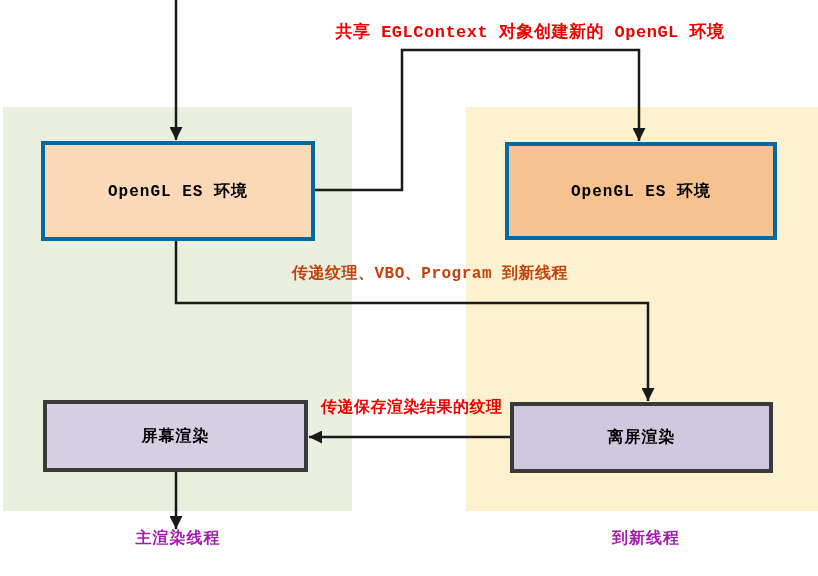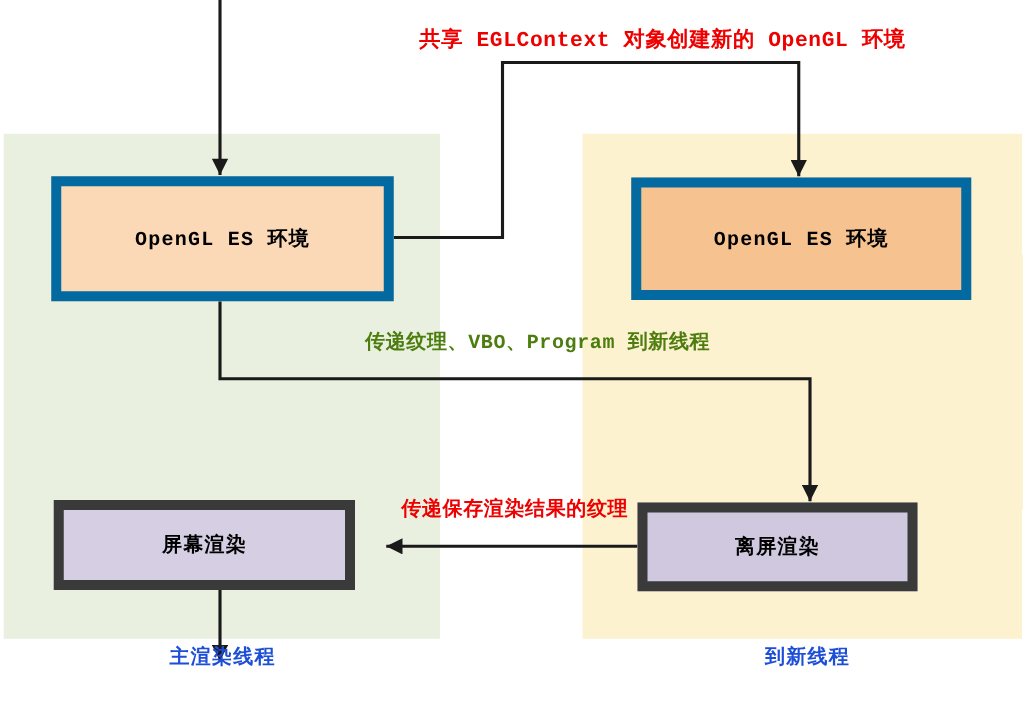--- a/index.html
+++ b/index.html
@@ -18,53 +18,53 @@
   }
   #lane-main { left: 3px;   width: 349px; }
   #lane-new  { left: 466px; width: 352px; }
   #arrow-layer {
     position: absolute;
     left: 0; top: 0;
     width: 818px; height: 576px;
   }
   .node {
     position: absolute;
-    border: 8px solid #0369a1;
+    border: 4px solid #0369a1;
     display: flex;
     align-items: center;
     justify-content: center;
     font-size: 16px;
     font-weight: bold;
     color: #000000;
     box-sizing: border-box;
     letter-spacing: 1px;
   }
   #node-main-gl   { left: 41px;  top: 141px; width: 274px; height: 100px; }
   #node-new-gl    { left: 505px; top: 142px; width: 272px; height:  98px; }
-  #node-screen    { left: 43px;  top: 400px; width: 241px; height:  72px; border-color:#3a3a3a; }
-  #node-offscreen { left: 510px; top: 402px; width: 224px; height:  71px; border-color:#3a3a3a; }
+  #node-screen    { left: 43px;  top: 400px; width: 265px; height:  72px; border-color:#3a3a3a; }
+  #node-offscreen { left: 510px; top: 402px; width: 263px; height:  71px; border-color:#3a3a3a; }
   .annotation {
     position: absolute;
     font-weight: bold;
     white-space: nowrap;
     font-size: 16px;
     letter-spacing: 0.5px;
     font-family: Liberation Mono, monospace;
   }
   #anno-share { left: 335px; top: 20px;  width: 390px; text-align: center; font-size: 17px; }
   #anno-pass  { left: 292px; top: 263px; }
   #anno-tex   { left: 321px; top: 397px; }
   .thread-label {
     position: absolute;
-    top: 515px;
+    top: 528px;
     width: 160px;
     text-align: center;
     font-size: 16px;
     font-weight: bold;
-    color: #1d4ed8;
+    color: #a21caf;
     letter-spacing: 1px;
   }
   #thread-main { left: 98px;  }
   #thread-new  { left: 566px; }
 </style>
 </head>
 <body>
 
 <div id="canvas">
 
@@ -92,21 +92,21 @@
   <div class="node" id="node-main-gl" style="background: rgb(251, 216, 182);">OpenGL ES 环境</div>
 
   <div class="node" id="node-new-gl" style="background: rgb(246, 194, 143);">OpenGL ES 环境</div>
 
   <div class="node" id="node-screen" style="background: rgb(214, 206, 227);">屏幕渲染</div>
 
   <div class="node" id="node-offscreen" style="background: rgb(208, 200, 222);">离屏渲染</div>
 
   <div class="annotation" id="anno-share" style="color: rgb(238, 0, 0);">共享 EGLContext 对象创建新的 OpenGL 环境</div>
 
-  <div class="annotation" id="anno-pass" style="color: #4d7c0f;">传递纹理、VBO、Program 到新线程</div>
+  <div class="annotation" id="anno-pass" style="color: #c2410c;">传递纹理、VBO、Program 到新线程</div>
 
   <div class="annotation" id="anno-tex" style="color: rgb(238, 0, 0); text-align: center;">传递保存渲染结果的纹理</div>
 
   <div class="thread-label" id="thread-main">主渲染线程</div>
 
   <div class="thread-label" id="thread-new">到新线程</div>
 
 </div>
 
 </body></html>

